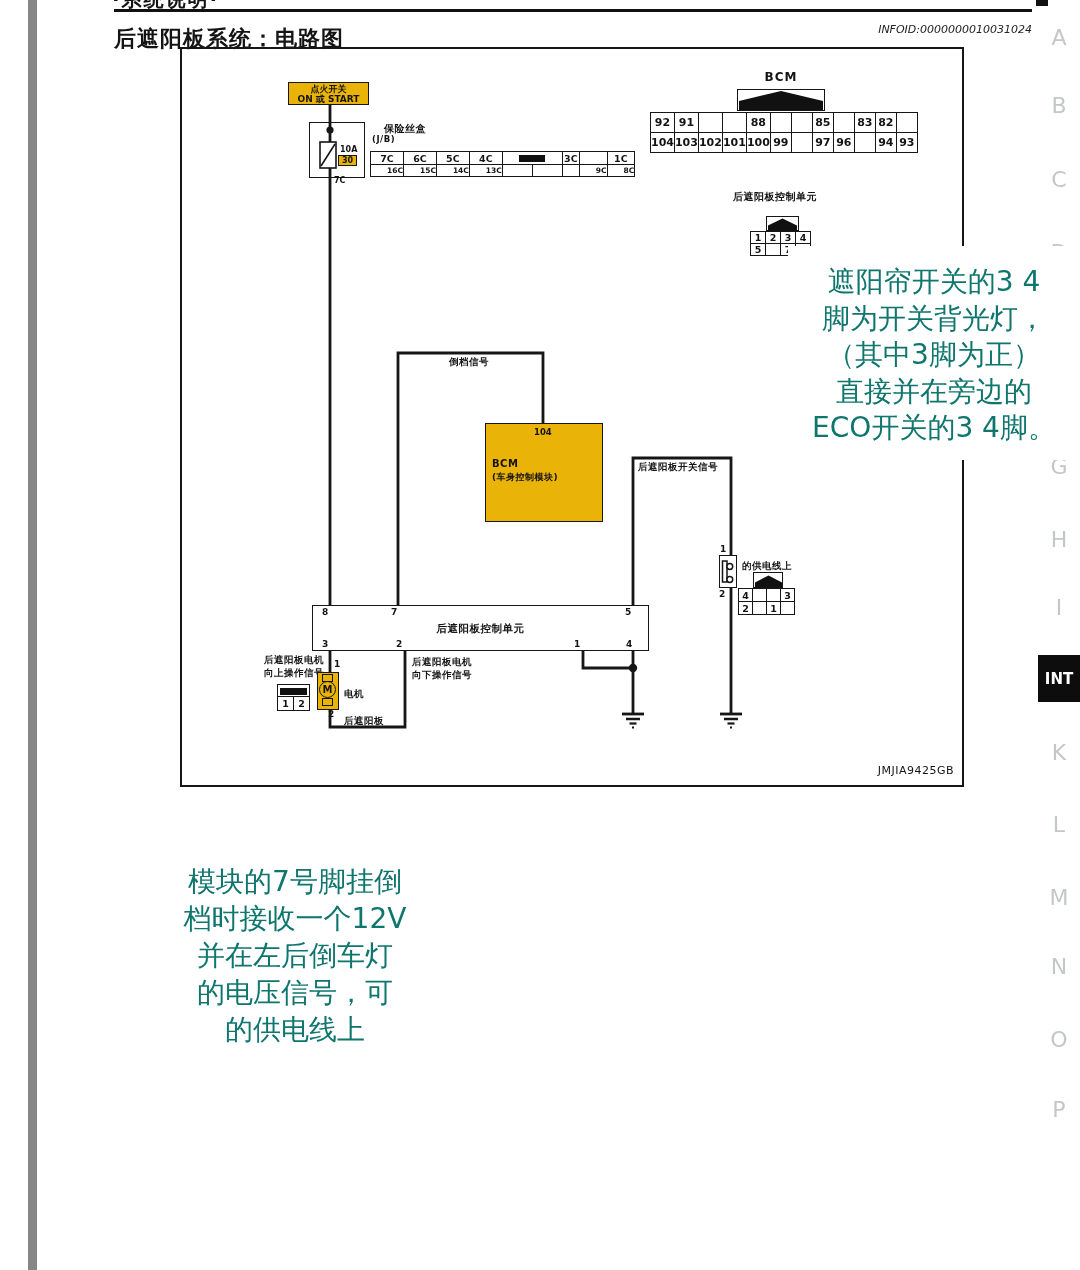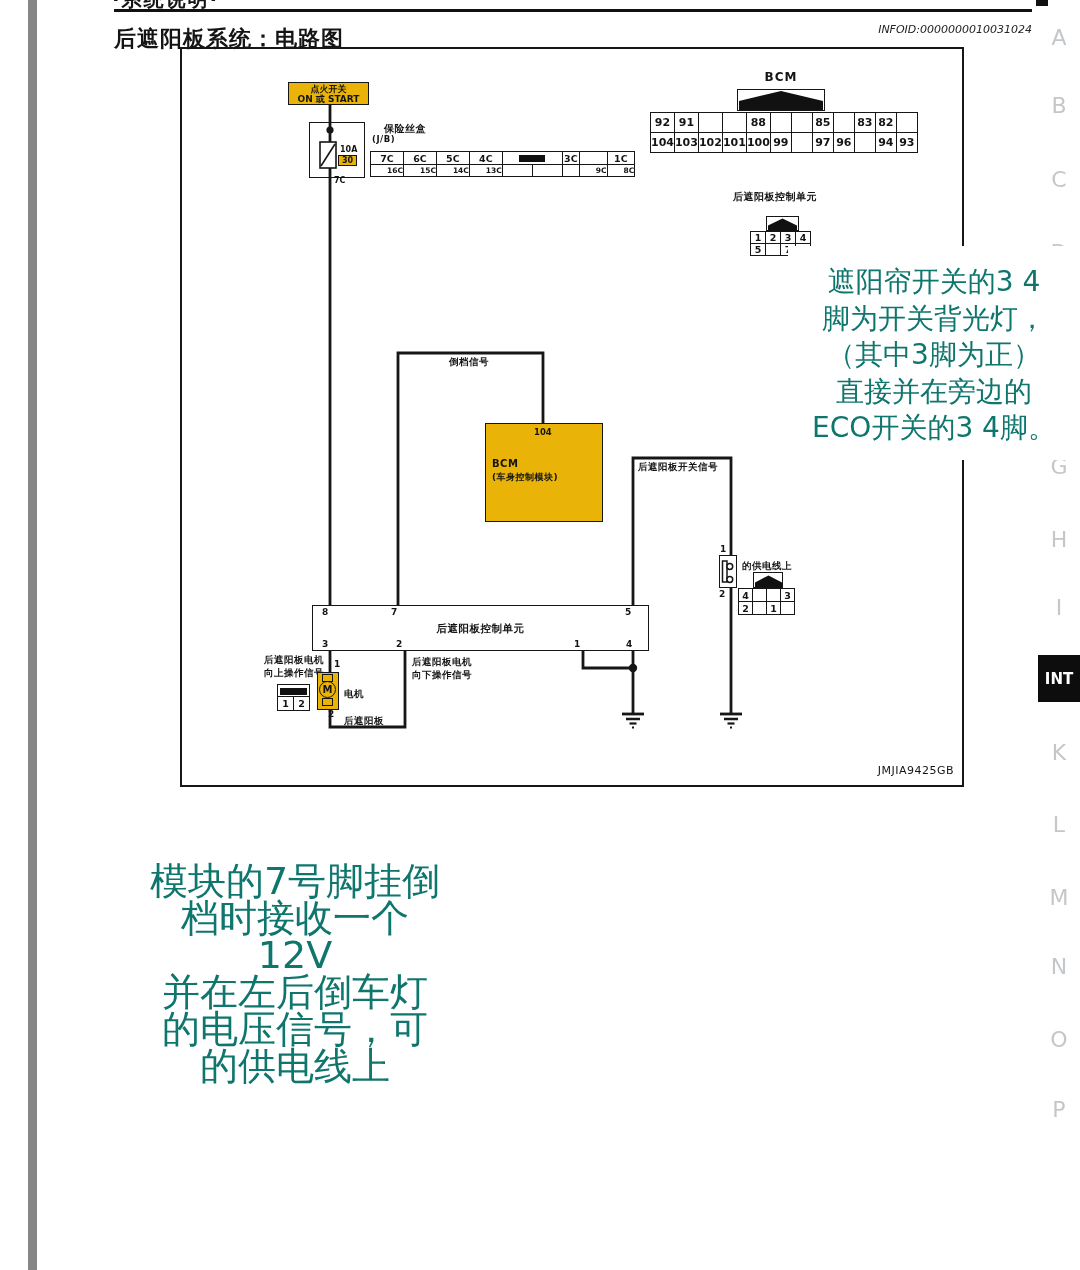--- a/index.html
+++ b/index.html
@@ -36,21 +36,21 @@
   .fuse-t tr.r2 td{height:11px;font-size:7.5px;padding-left:16px;}
   .ctrl-t td{width:14px;height:11px;font-size:9.5px;}
   .sw-t td{width:13px;height:12px;font-size:9.5px;}
   .mot-t td{height:13px;font-size:9.5px;}
   .blackbar{width:26px;height:7px;background:#111;margin:0 auto;}
   .bar2{width:27px;height:7px;background:#111;margin:2px auto 0 auto;}
   
   .note{position:absolute;color:#0f766e;text-align:center;font-weight:400;}
   .note-right{left:788px;top:246px;width:292px;height:214px;background:#ffffff;
               font-size:28px;line-height:36.5px;padding-top:18px;box-sizing:border-box;z-index:30;}
-  .note-bottom{left:145px;top:863px;width:300px;font-size:38px;line-height:37px;}
+  .note-bottom{left:145px;top:863px;width:300px;font-size:28px;line-height:37px;}
   svg.wires{left:0;top:0;pointer-events:none;z-index:5;}
   .lvl2{z-index:10;}
 </style>
 </head>
 <body>
 
 <div class="abs left-bar"></div>
 <div class="abs top-clip">
     <span>·系统说明·</span>
   </div>

